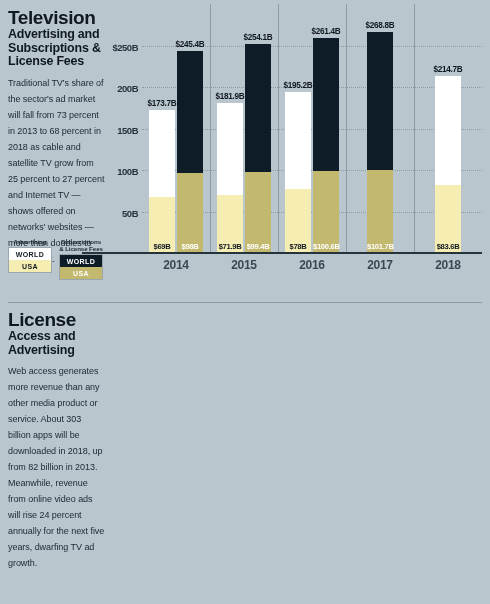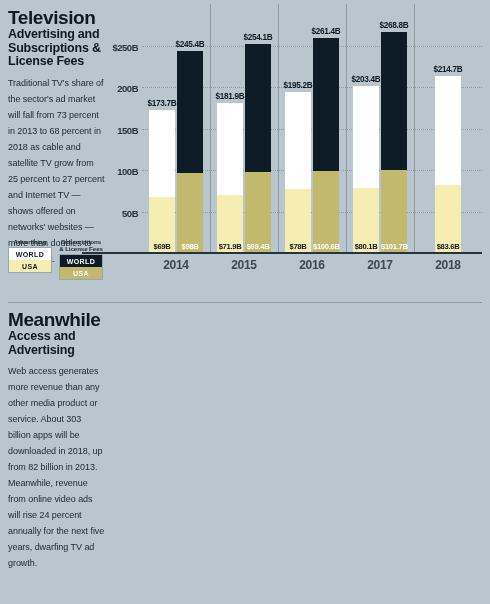--- a/index.html
+++ b/index.html
@@ -220,26 +220,20 @@
                 <div class="bar b-dark" style="height: 90.1379%;">
                   <div class="bar-world"></div>
                   <div class="bar-usa" style="height: 38.4851%;"></div>
                   <div class="lbl-top" style="bottom: 100%; margin-bottom: 2px;">$261.4B</div>
                   <div class="lbl-usa">$100.6B</div>
                 </div>
               </div>
             </div>
             <div class="group">
               <div class="bars">
-                <div class="bar b-white" style="height: 70.1379%;">
-                  <div class="bar-world"></div>
-                  <div class="bar-usa" style="height: 39.3805%;"></div>
-                  <div class="lbl-top" style="bottom: 100%; margin-bottom: 2px;">$203.4B</div>
-                  <div class="lbl-usa">$80.1B</div>
-                </div>
                 <div class="bar b-dark" style="height: 92.6897%;">
                   <div class="bar-world"></div>
                   <div class="bar-usa" style="height: 37.8348%;"></div>
                   <div class="lbl-top" style="bottom: 100%; margin-bottom: 2px;">$268.8B</div>
                   <div class="lbl-usa">$101.7B</div>
                 </div>
               </div>
             </div>
             <div class="group">
               <div class="bars">
@@ -261,20 +255,20 @@
           <div class="xlabel">2017</div>
           <div class="xlabel">2018</div>
         </div>
     </div>
   </div>
 
   <div class="panel" id="panel-net">
     <div class="panel-divider"></div>
 
     <div class="textcol">
-      <div class="sect-title">Meanwhile</div>
+      <div class="sect-title">License</div>
       <div class="sect-sub">Access and Advertising</div>
       <div class="sect-body">Web access generates more revenue than any other media product or service. About 303 billion apps will be downloaded in 2018, up from 82 billion in 2013. Meanwhile, revenue from online video ads will rise 24 percent annually for the next five years, dwarfing TV ad growth.</div>
     </div>
 
   </div>
 
 </div>
 
 </body></html>

